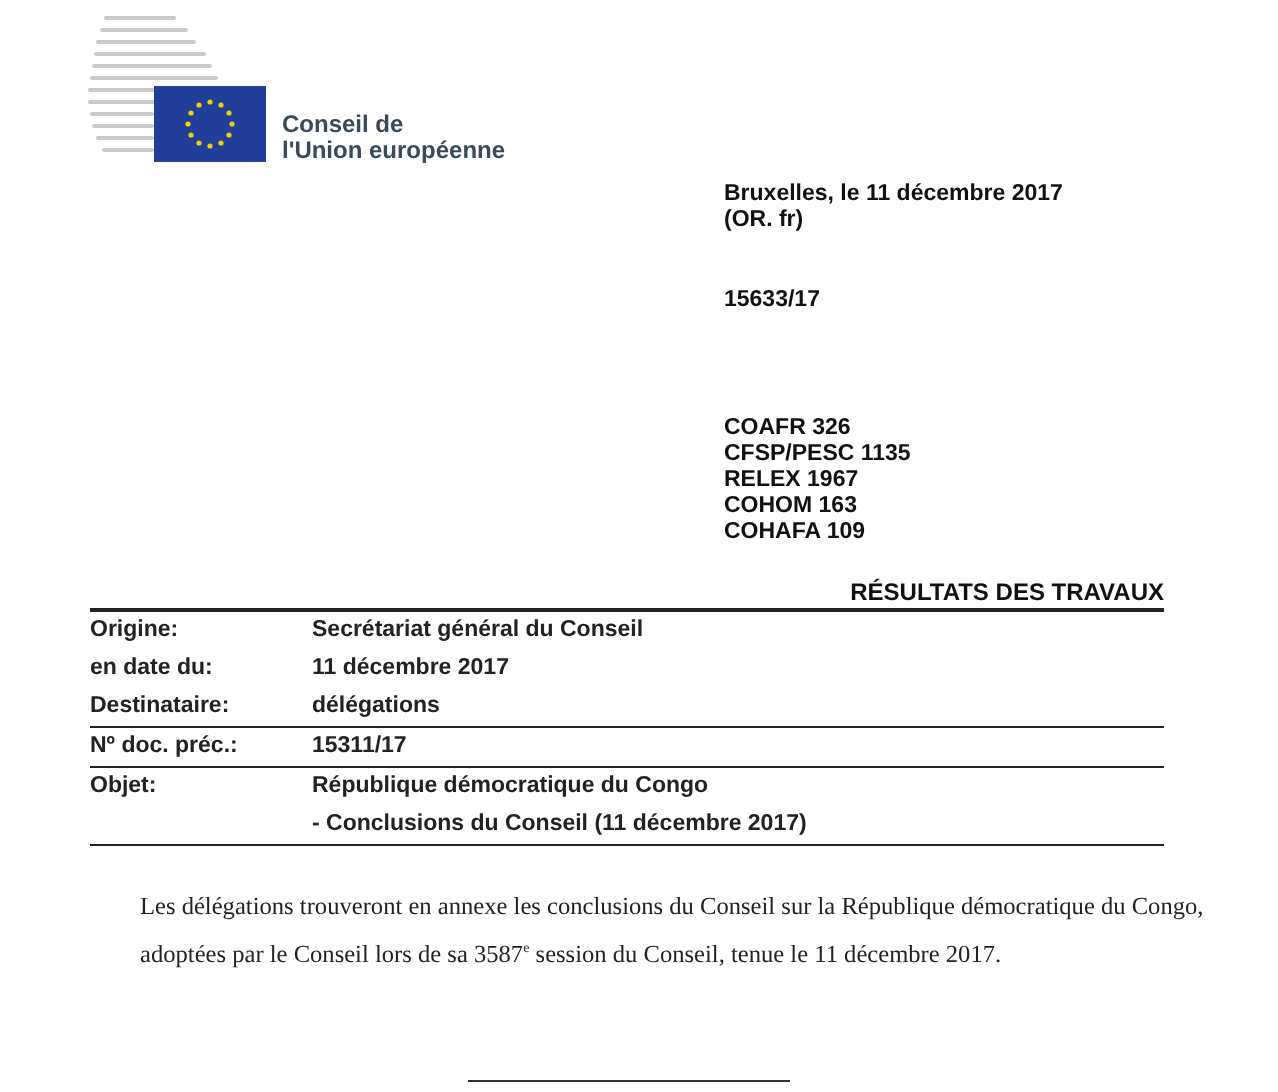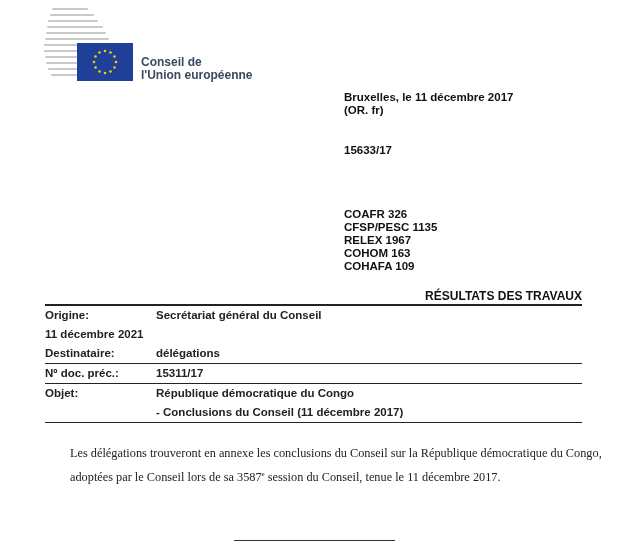--- a/index.html
+++ b/index.html
@@ -12,21 +12,21 @@
   .logo-stripes { position: absolute; left: 44px; top: 6px; width: 70px; height: 76px; }
   .stripe { position: absolute; height: 2px; background: #c9c9c9; border-radius: 1px; }
   .eu-flag { position: absolute; left: 77px; top: 43px; width: 56px; height: 38px; background: #1f3f99; }
   .org-name {
     position: absolute; left: 141px; top: 56px;
     font-size: 12px; line-height: 13px; color: #3a4a5c; font-weight: bold;
   }
   .org-name span { display: block; }
 
   
-  .hdr { position: absolute; left: 344px; font-size: 11.5px; font-weight: bold; line-height: 13px; color: #111; }
+  .hdr { position: absolute; left: 362px; font-size: 11.5px; font-weight: bold; line-height: 13px; color: #111; }
   .codes span { display: block; }
 
   
   .results { position: absolute; left: 45px; top: 288px; width: 537px; }
   .results-title { font-size: 12px; font-weight: bold; height: 16px; line-height: 16px; color: #111; text-align: right; }
   .rule { height: 0; border-top: 1px solid #222; }
   .rule.thick { border-top-width: 2px; }
   .row { display: flex; font-size: 11.5px; line-height: 19px; color: #222; font-weight: bold; }
   .row .lbl { width: 111px; flex: none; }
   .row .val { flex: 1; }
@@ -97,22 +97,23 @@
 <div class="results">
   <div class="results-title">RÉSULTATS DES TRAVAUX</div>
   <div class="rule thick"></div>
   <div class="row">
     <div class="lbl">Origine:</div>
     <div class="val">
         <span>Secrétariat général du Conseil</span>
       </div>
   </div>
   <div class="row">
+    <div class="lbl">en date du:</div>
     <div class="val">
-        <span>11 décembre 2021</span>
+        <span>11 décembre 2017</span>
       </div>
   </div>
   <div class="row">
     <div class="lbl">Destinataire:</div>
     <div class="val">
         <span>délégations</span>
       </div>
   </div>
   <div class="rule"></div>
   <div class="row">

